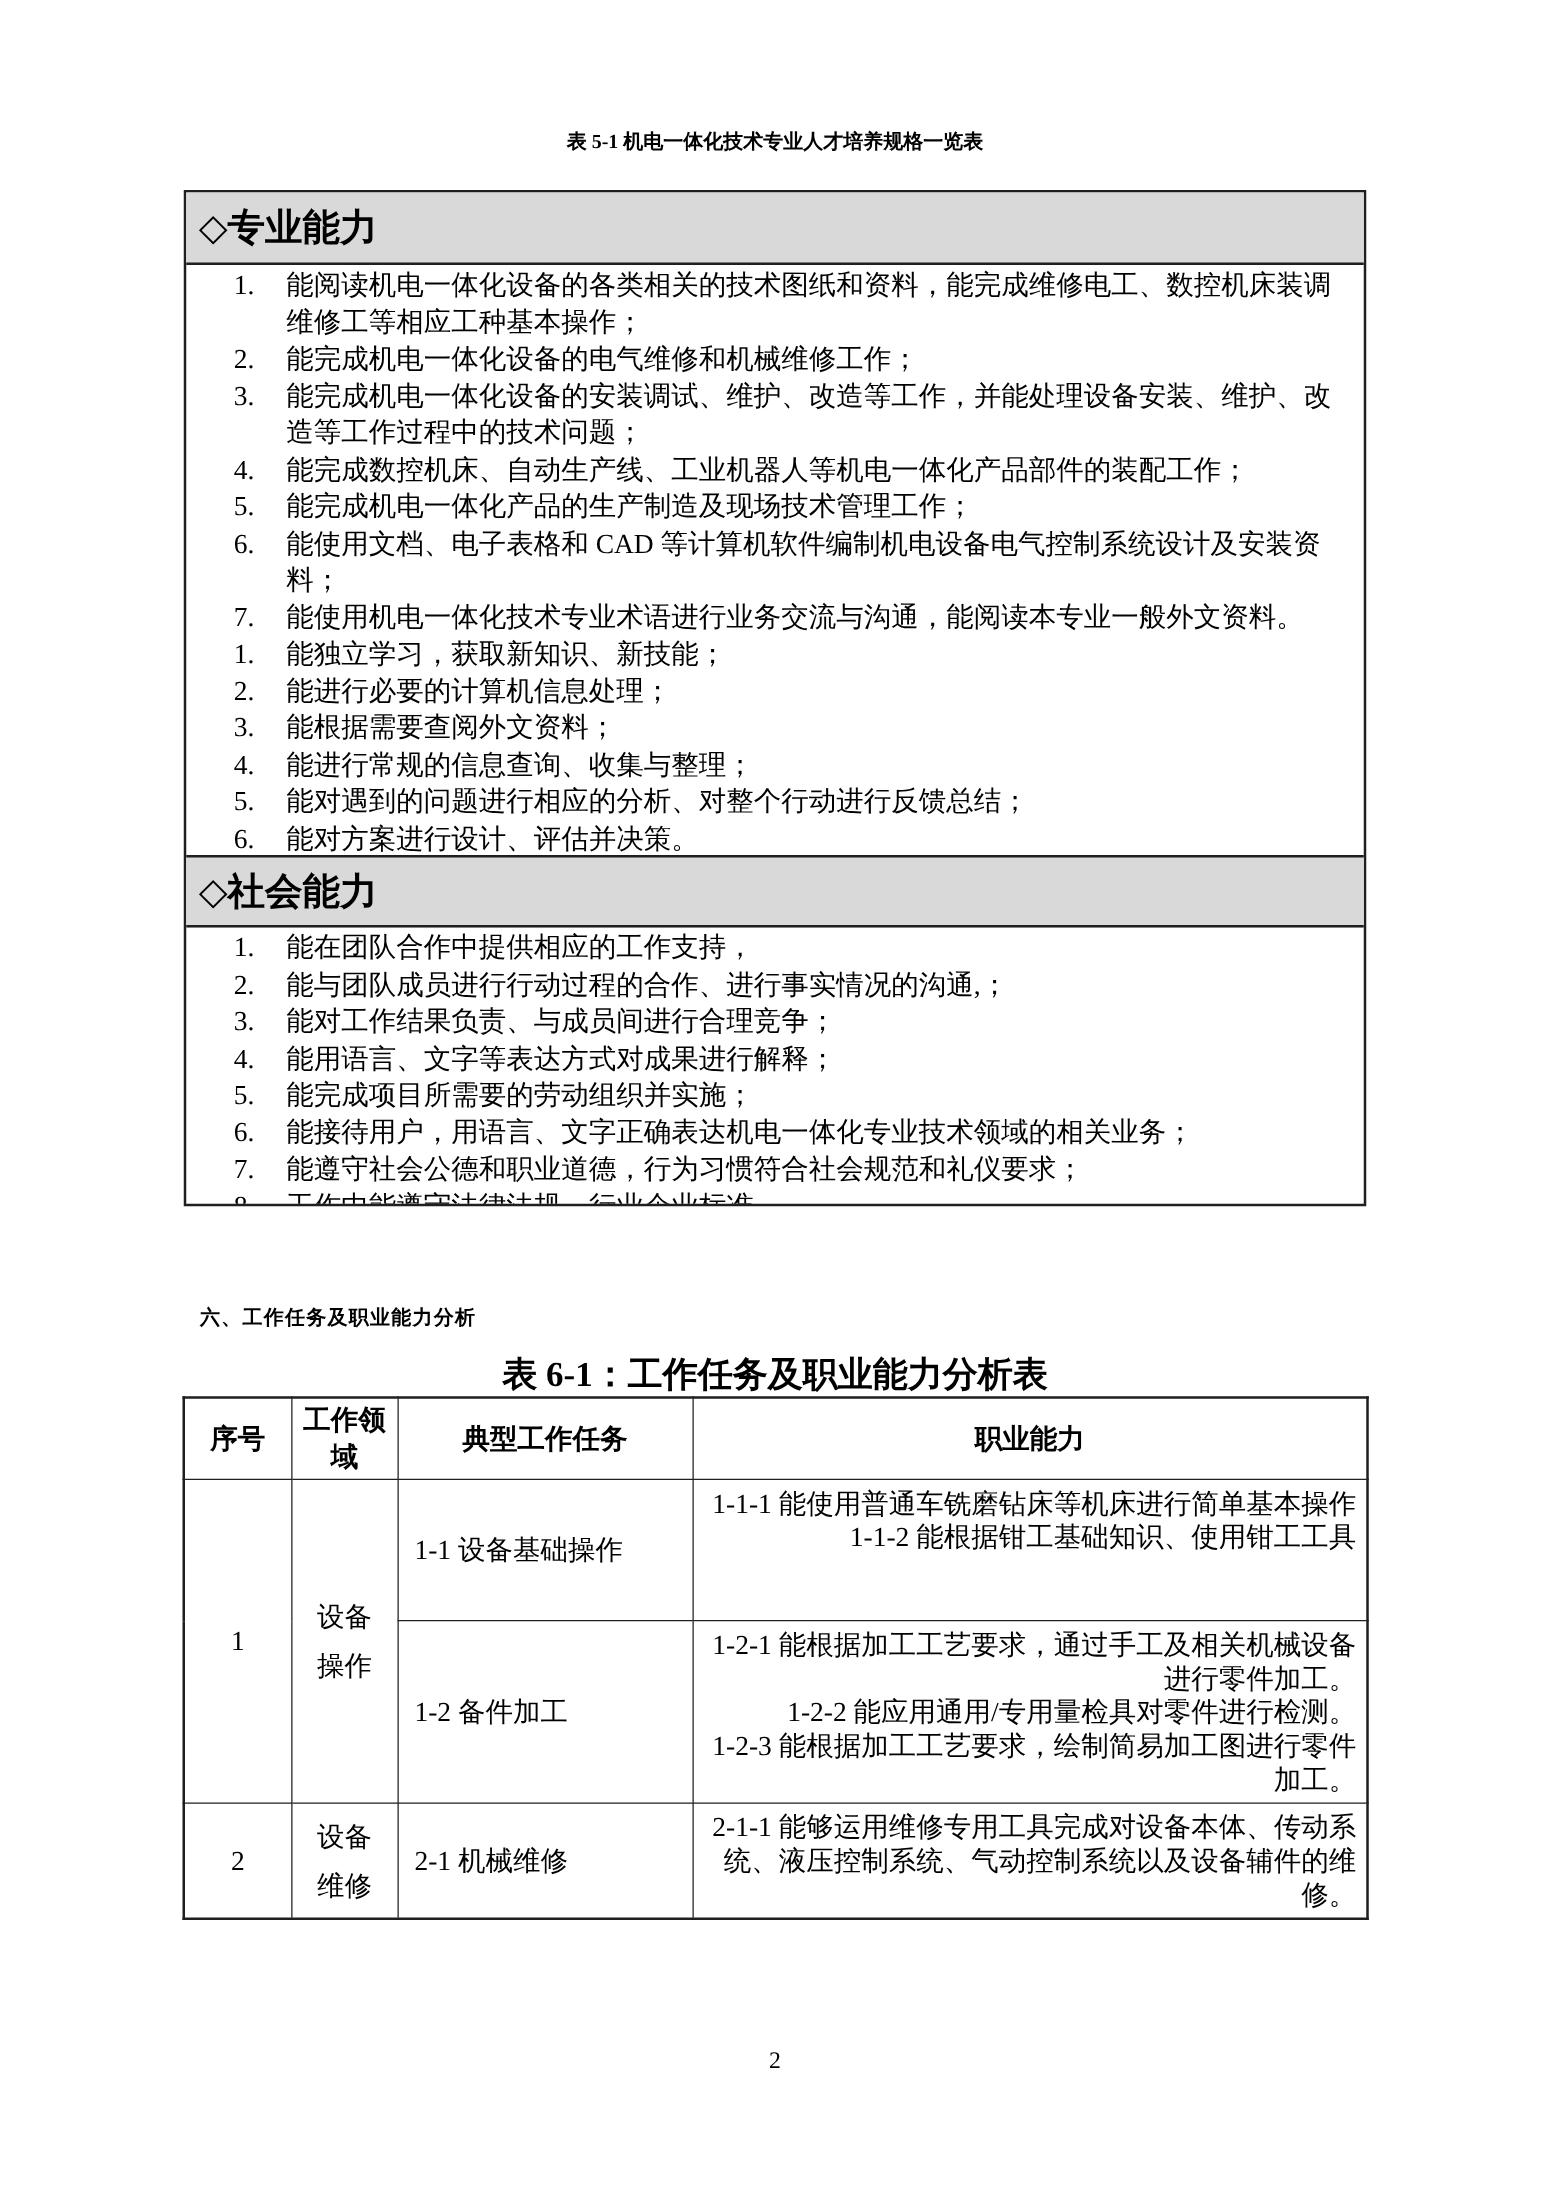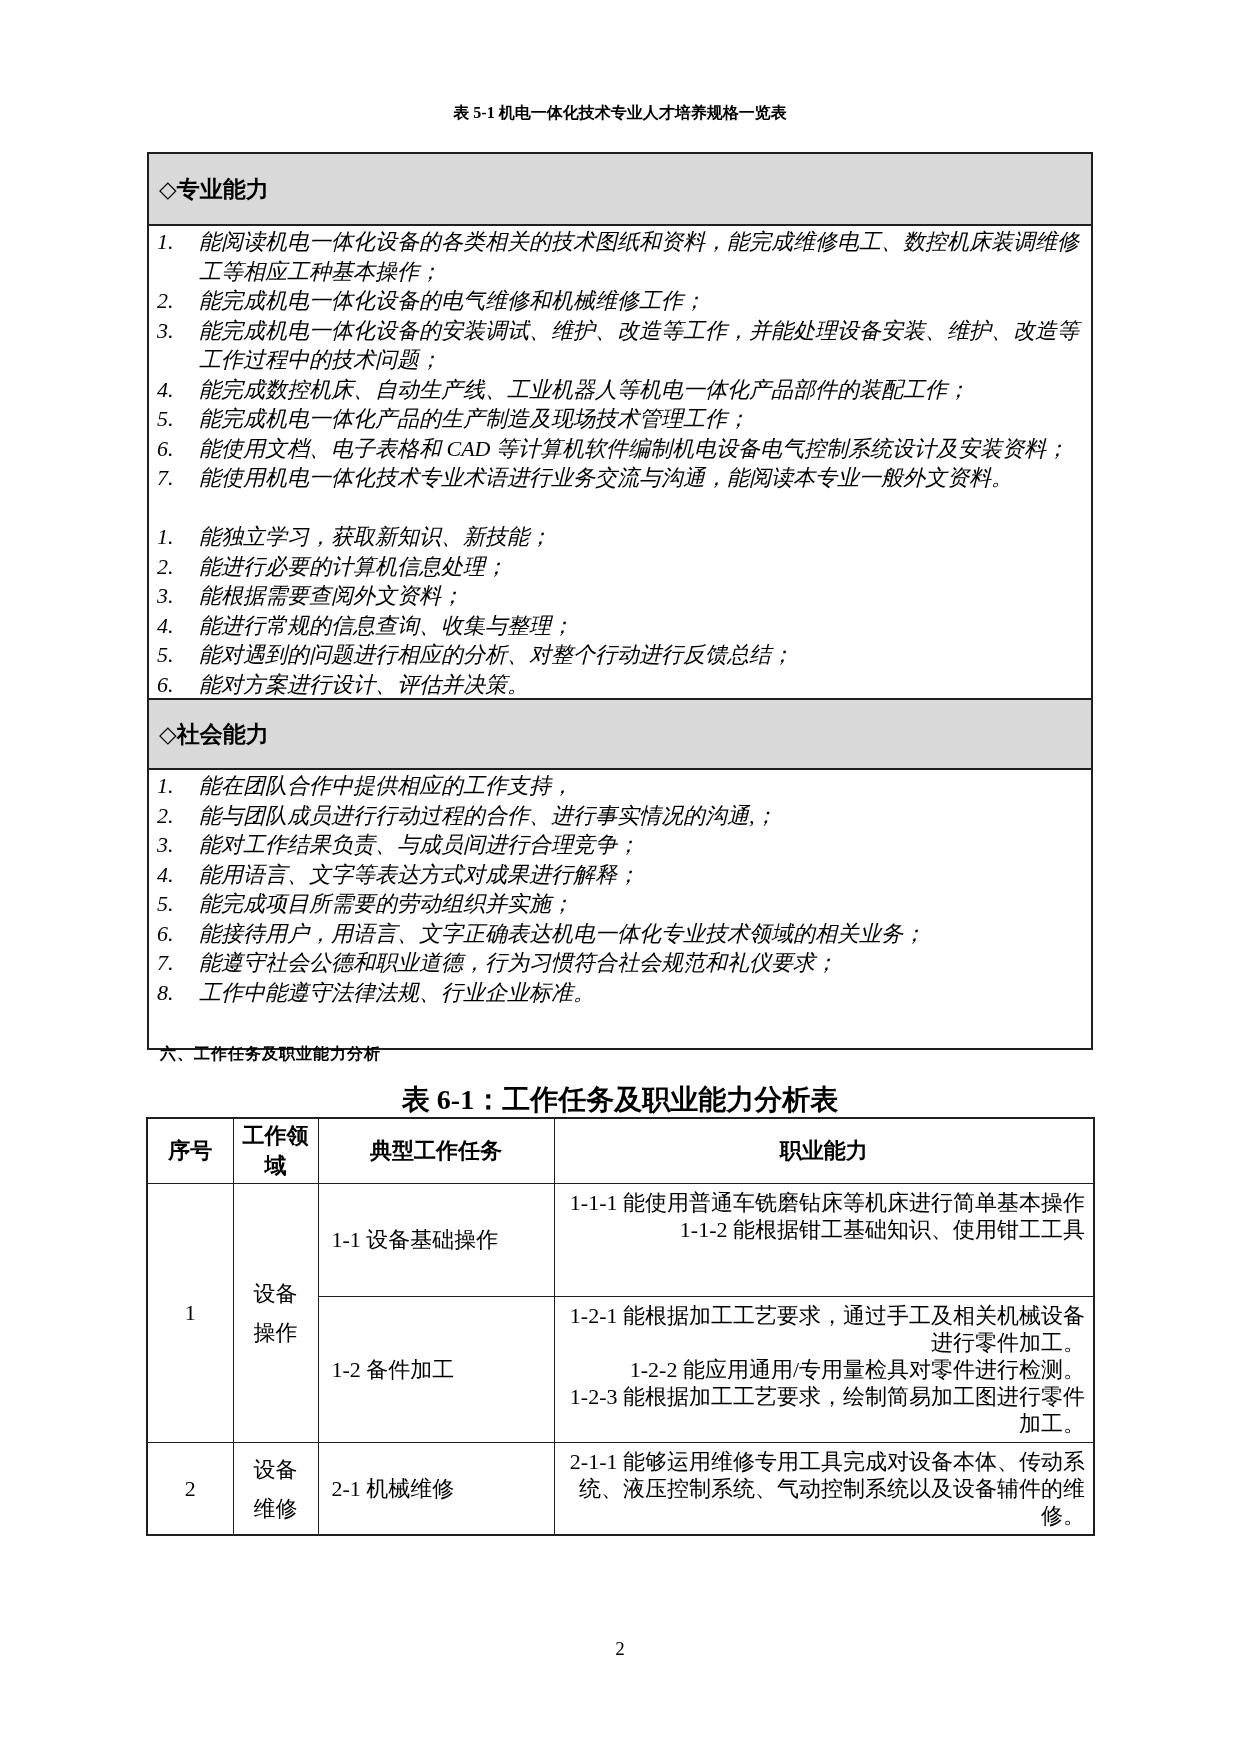--- a/index.html
+++ b/index.html
@@ -19,38 +19,37 @@
   .title5 { top: 103px; font-size: 16px; }
 
   .table5 {
     position: absolute; top: 152px; left: 147px; width: 946px;
     border: 2px solid #1f1f1f;
   }
   .t5-header {
     background: #d9d9d9;
     border-top: 2px solid #1f1f1f;
     border-bottom: 2px solid #1f1f1f;
-    height: 72px;
+    height: 58px;
     display: flex; align-items: center;
     padding-left: 10px;
-    font-size: 23px; font-weight: bold;
+    font-size: 30px; font-weight: bold;
   }
   .t5-section:first-child .t5-header { border-top: none; }
   .t5-body { overflow: hidden; }
   .t5-body-1 { height: 295px; }
   .t5-body-2 { height: 177px; }
-  .t5-body-3 { height: 278px; }
+  .t5-body-3 { height: 221px; }
   .t5-body ol {
     counter-reset: item;
     list-style: none;
     margin: 0;
-    padding: 1px 8px 0 50px;
+    padding: 1px 8px 0 80px;
     font-size: 22px;
     line-height: 29.5px;
-    font-style: italic;
   }
   .t5-body li { counter-increment: item; position: relative; }
   .t5-body li::before {
     content: counter(item) ".";
     position: absolute; left: -42px; top: 0;
   }
 
   
   .heading6 {
     position: absolute; top: 1044px; left: 160px;

